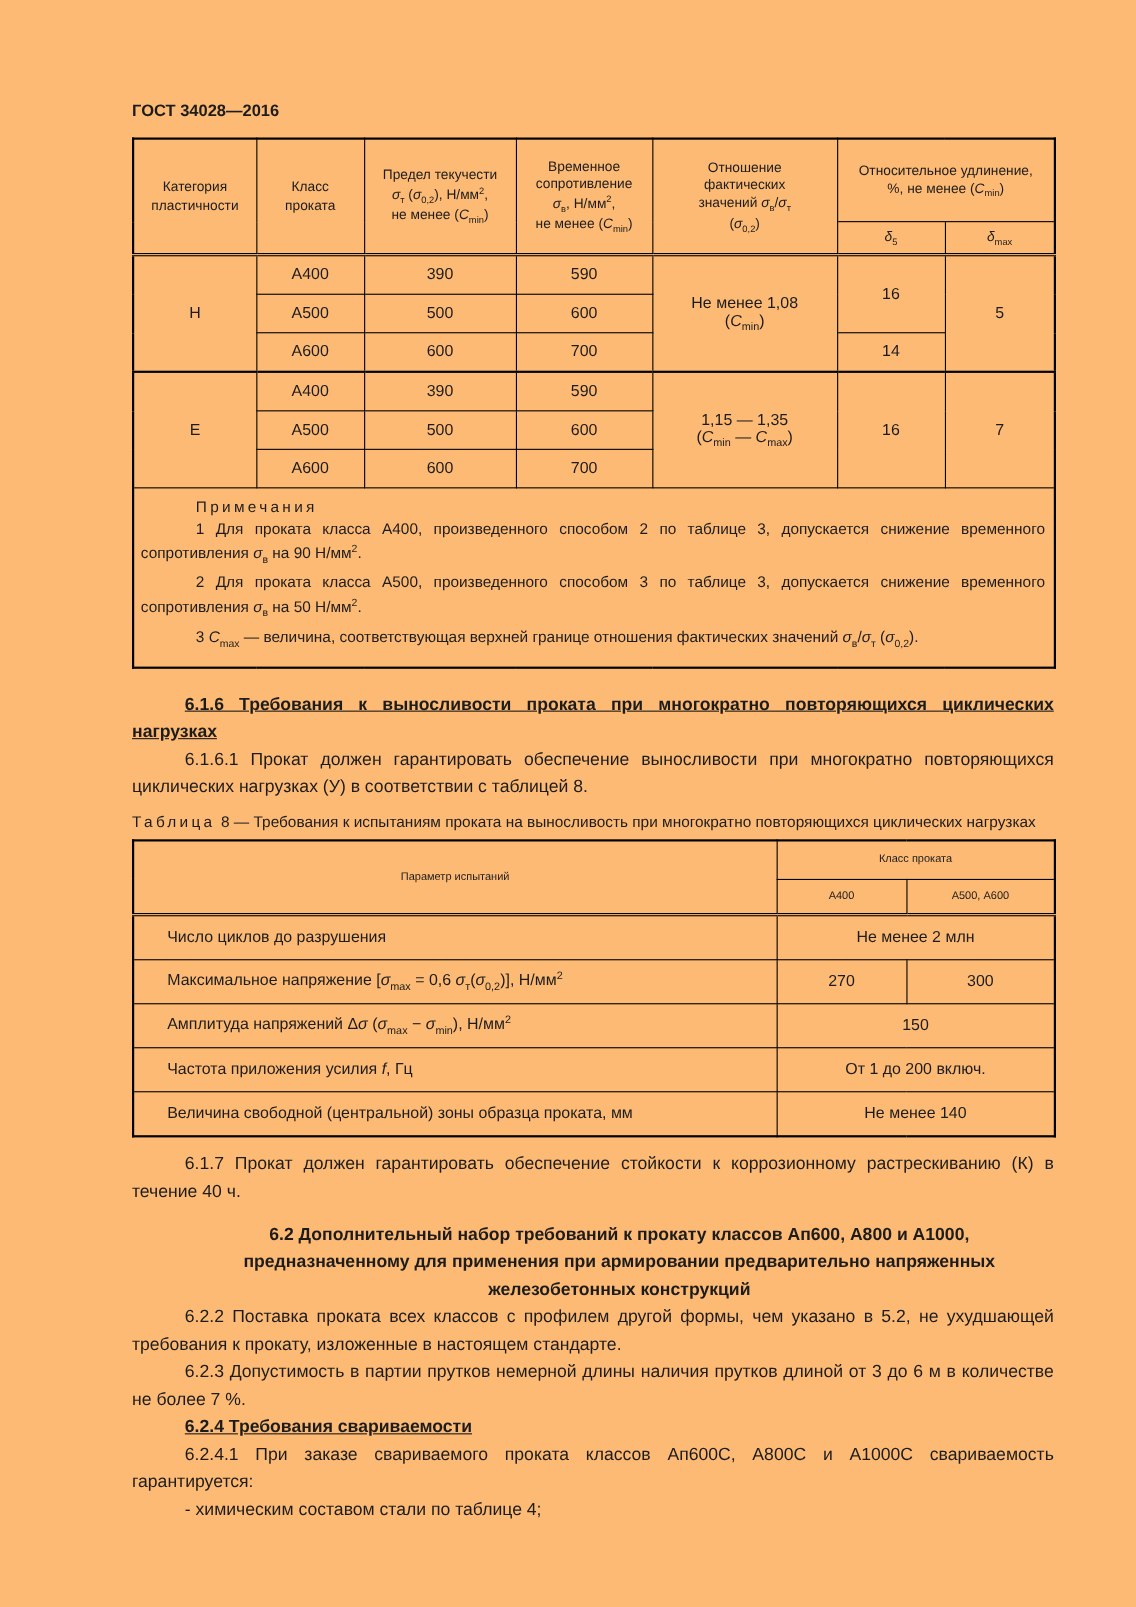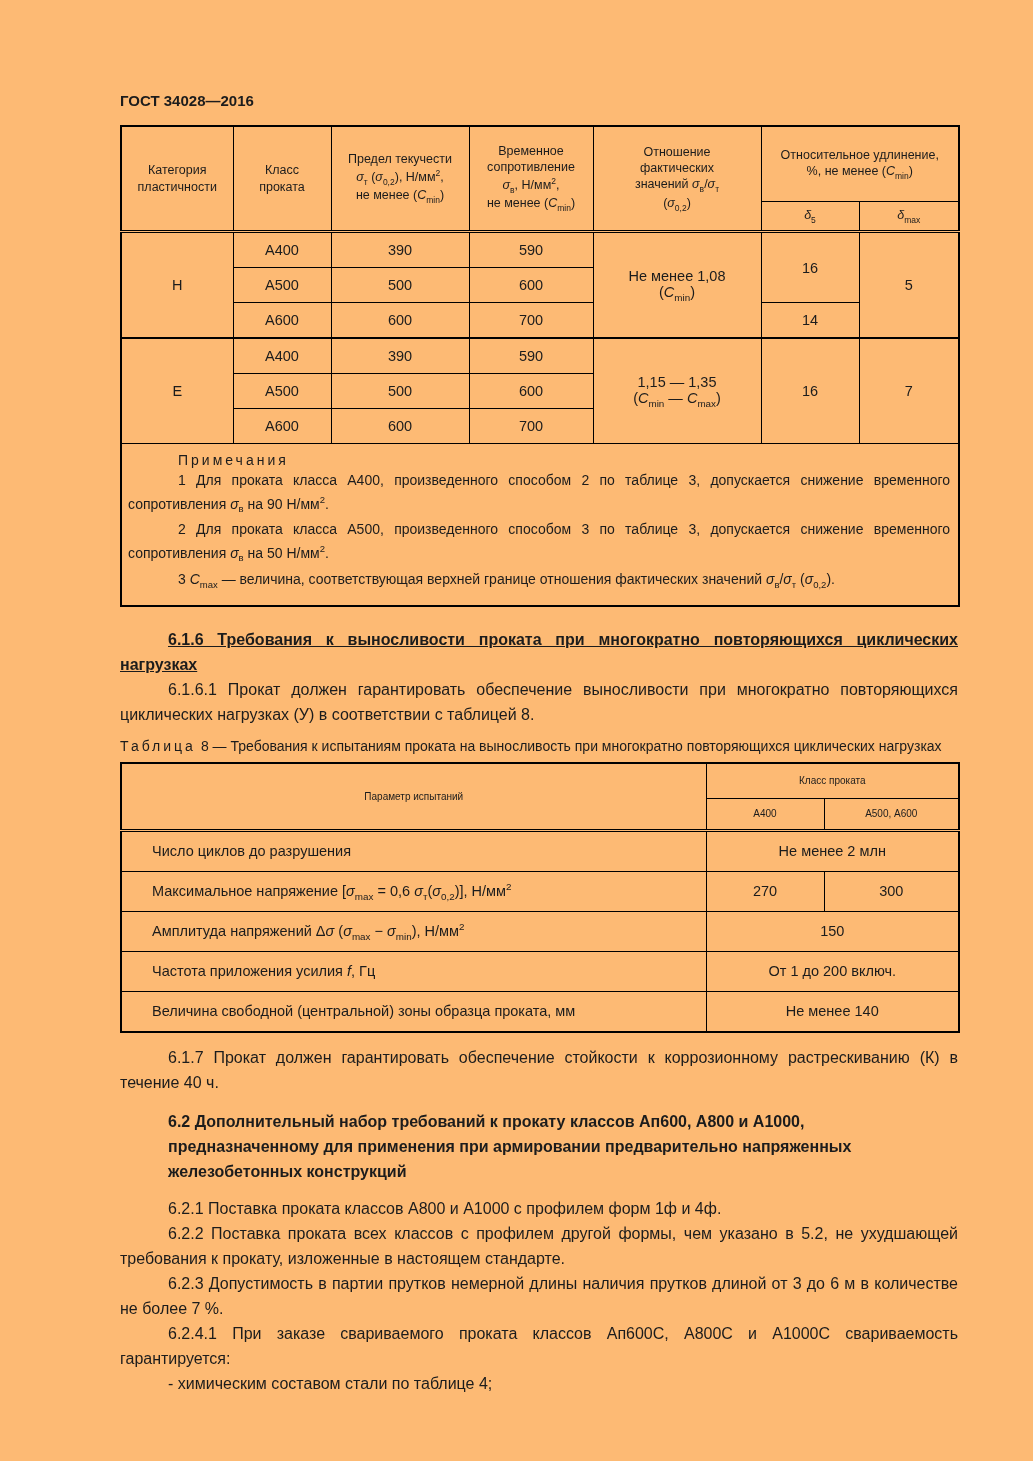--- a/index.html
+++ b/index.html
@@ -42,21 +42,21 @@
   .t8 th.kgroup { height:30px; border-bottom:1px solid #000; }
   .t8 tr.sub th { height:26px; border-bottom:3px double #000; }
   .t8 tbody td { height:35px; }
   .t8 td.p { text-align:left; vertical-align:middle; font-size:14.5px; padding:2px 6px 2px 30px; }
 
   
   .para { font-size:16px; line-height:25px; text-align:justify; text-indent:48px; margin:0; }
   .bold { font-weight:bold;text-decoration:underline; }
   .h616 { margin-top:20px; }
   .p617 { margin-top:12px; }
-  .h62 { margin:14px 0 0 48px; font-weight:bold; font-size:16px; line-height:25px; text-align:left; }
+  .h62 { margin:14px 0 0 48px; font-weight:bold; font-size:16px; line-height:25px; text-align:center; }
   .p621 { margin-top:12px; }
 </style>
 </head>
 <body>
 
 <div class="page">
 
   <div class="doc-header">ГОСТ 34028—2016</div>
 
 
@@ -180,19 +180,19 @@
         <td class="p">Величина свободной (центральной) зоны образца проката, мм</td>
         <td colspan="2" class="c">Не менее 140</td>
       </tr>
     </tbody>
   </table>
 
   <p class="para p617">6.1.7 Прокат должен гарантировать обеспечение стойкости к коррозионному растрескиванию (К) в течение 40 ч.</p>
 
   <p class="h62">6.2 Дополнительный набор требований к прокату классов Ап600, А800 и А1000,<br>предназначенному для применения при армировании предварительно напряженных<br>железобетонных конструкций</p>
 
-  <p class="para p621">6.2.1 Поставка проката классов А800 и А1000 с профилем форм 1ф и 4ф.</p>
   <p class="para">6.2.2 Поставка проката всех классов с профилем другой формы, чем указано в 5.2, не ухудшающей требования к прокату, изложенные в настоящем стандарте.</p>
   <p class="para">6.2.3 Допустимость в партии прутков немерной длины наличия прутков длиной от 3 до 6 м в количестве не более 7 %.</p>
+  <p class="para bold">6.2.4 Требования свариваемости</p>
   <p class="para">6.2.4.1 При заказе свариваемого проката классов Ап600С, А800С и А1000С свариваемость гарантируется:</p>
   <p class="para">- химическим составом стали по таблице 4;</p>
 
 </div>
 
 </body></html>

